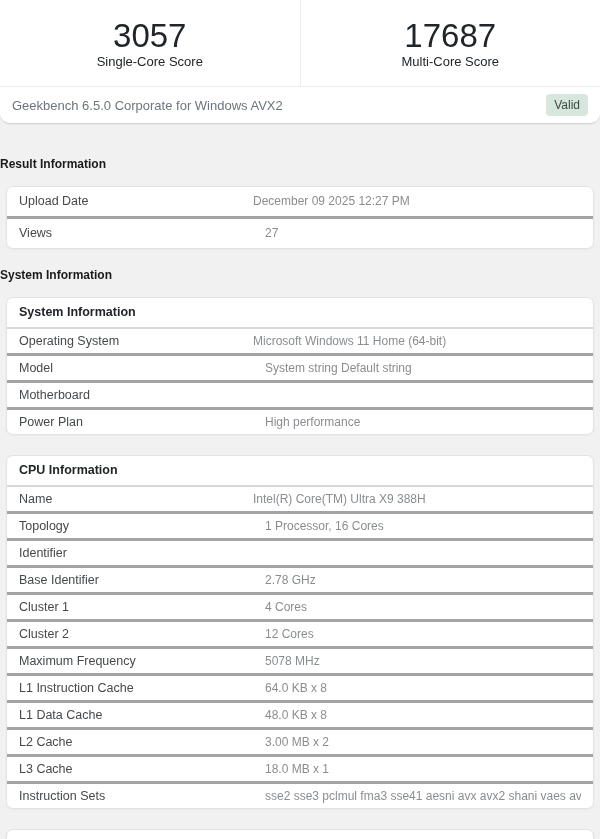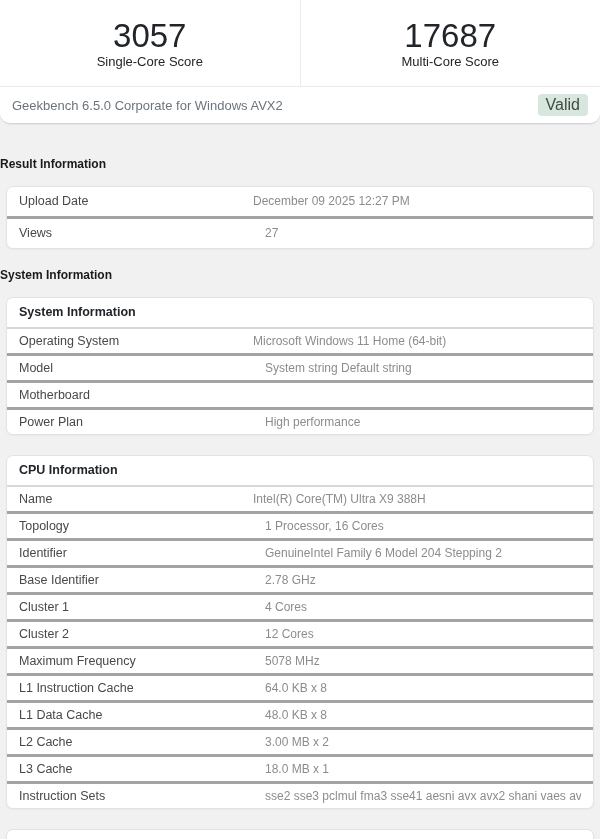--- a/index.html
+++ b/index.html
@@ -39,21 +39,21 @@
     display: flex;
     align-items: center;
     justify-content: space-between;
     border-top: 1px solid #ebebec;
     height: 36px;
     padding: 0 12px;
     font-size: 13px;
     color: #6c757d;
   }
   .badge {
-    font-size: 16px;
+    font-size: 12px;
     line-height: 12px;
     padding: 5px 8px;
     border-radius: 4px;
   }
 
   
   .page-body { padding: 0; }
   .section-heading {
     margin: 17px 0 12px 0;
     font-size: 12px;
@@ -152,21 +152,20 @@
         <div class="kv-row">
           <div class="kv-label">Name</div>
           <div class="kv-value">Intel(R) Core(TM) Ultra X9 388H</div>
         </div>
         <div class="kv-row">
           <div class="kv-label">Topology</div>
           <div class="kv-value">1 Processor, 16 Cores</div>
         </div>
         <div class="kv-row">
           <div class="kv-label">Identifier</div>
-          <div class="kv-value">GenuineIntel Family 6 Model 204 Stepping 2</div>
         </div>
         <div class="kv-row">
           <div class="kv-label">Base Identifier</div>
           <div class="kv-value">2.78 GHz</div>
         </div>
         <div class="kv-row">
           <div class="kv-label">Cluster 1</div>
           <div class="kv-value">4 Cores</div>
         </div>
         <div class="kv-row">

